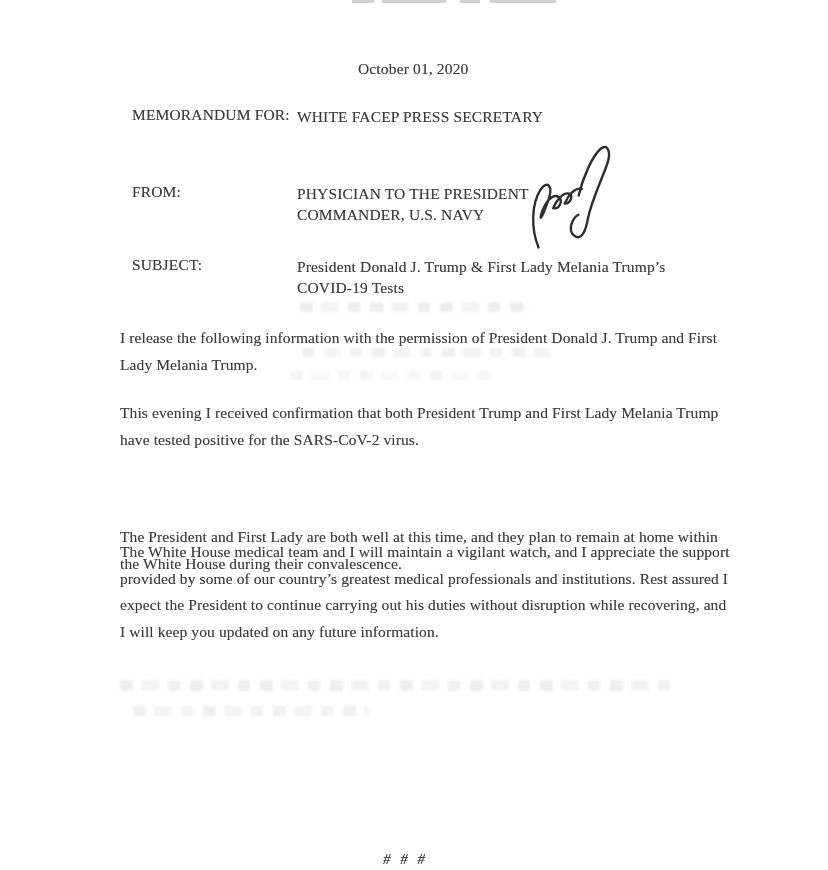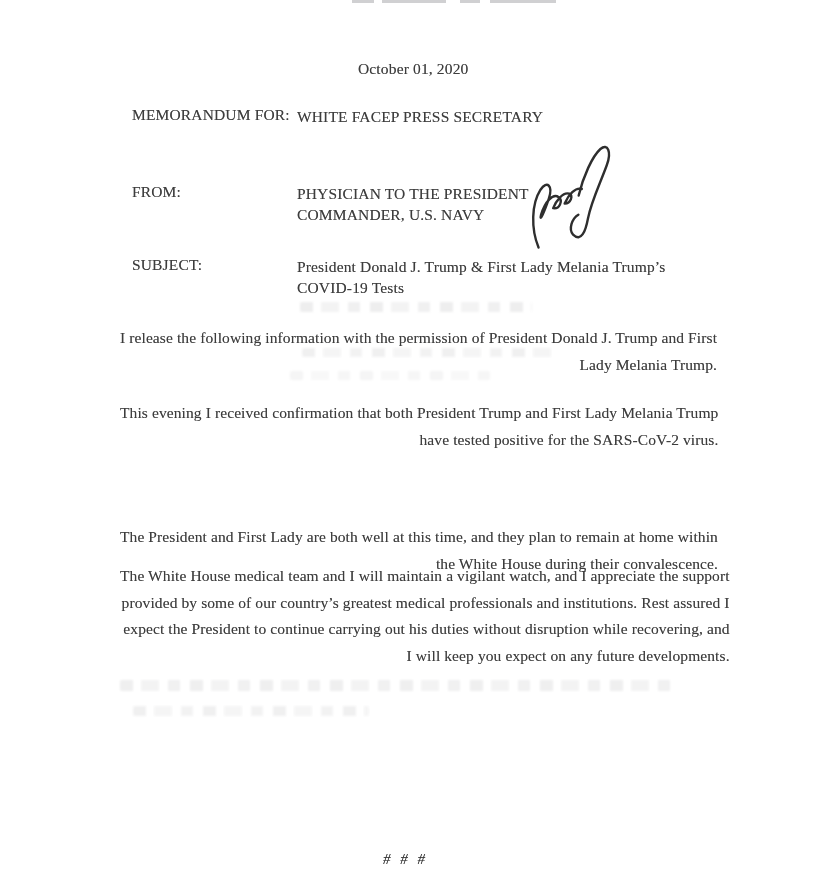--- a/index.html
+++ b/index.html
@@ -18,25 +18,25 @@
   .field{position:absolute;left:120px;}
   .field .label{position:absolute;left:0;top:0;margin-left:12px;}
   .field .values{position:absolute;left:177px;top:0;width:420px;}
   .vline{white-space:nowrap;font-size:15.5px;letter-spacing:.15px;line-height:21px;
          text-shadow:0 0 .5px rgba(70,70,70,.55);}
   .field-memo{top:106px;}
   .field-from{top:183px;}
   .field-subject{top:256px;}
   .para{position:absolute;left:120px;}
   .pline{white-space:nowrap;font-size:15.5px;letter-spacing:.1px;line-height:26.5px;
-         text-shadow:0 0 .5px rgba(70,70,70,.5);text-align:right;}
+         text-shadow:0 0 .5px rgba(70,70,70,.5);}
   .para-1{top:325px;}
   .para-2{top:400px;}
   .para-3{top:478px;margin-top:46px;}
-  .para-4{top:563px;}
+  .para-4{top:539px;}
   .signature{position:absolute;left:516px;top:146px;width:118px;height:104px;
              transform:rotate(-8deg);}
   .endmark{left:383px;top:851px;font-style:italic;letter-spacing:3px;font-size:15px;color:#333;}
   
   .ghost{position:absolute;border-radius:2px;filter:blur(1.1px);
          background:repeating-linear-gradient(90deg,
            rgba(90,90,95,.10) 0 13px, rgba(0,0,0,0) 13px 21px,
            rgba(90,90,95,.07) 21px 39px, rgba(0,0,0,0) 39px 48px,
            rgba(90,90,95,.09) 48px 60px, rgba(0,0,0,0) 60px 70px);}
   .ghost-1{left:300px;top:302px;width:232px;height:10px;}
@@ -116,18 +116,18 @@
 
   <div class="para para-3">
     <div class="pline">The President and First Lady are both well at this time, and they plan to remain at home within</div>
     <div class="pline">the White House during their convalescence.</div>
   </div>
 
   <div class="para para-4">
     <div class="pline">The White House medical team and I will maintain a vigilant watch, and I appreciate the support</div>
     <div class="pline">provided by some of our country’s greatest medical professionals and institutions.  Rest assured I</div>
     <div class="pline">expect the President to continue carrying out his duties without disruption while recovering, and</div>
-    <div class="pline">I will keep you expect on any future developments.</div>
+    <div class="pline">I will keep you updated on any future information.</div>
   </div>
 
   <div class="txt endmark"># # #</div>
 
 </div>
 
 </body></html>

